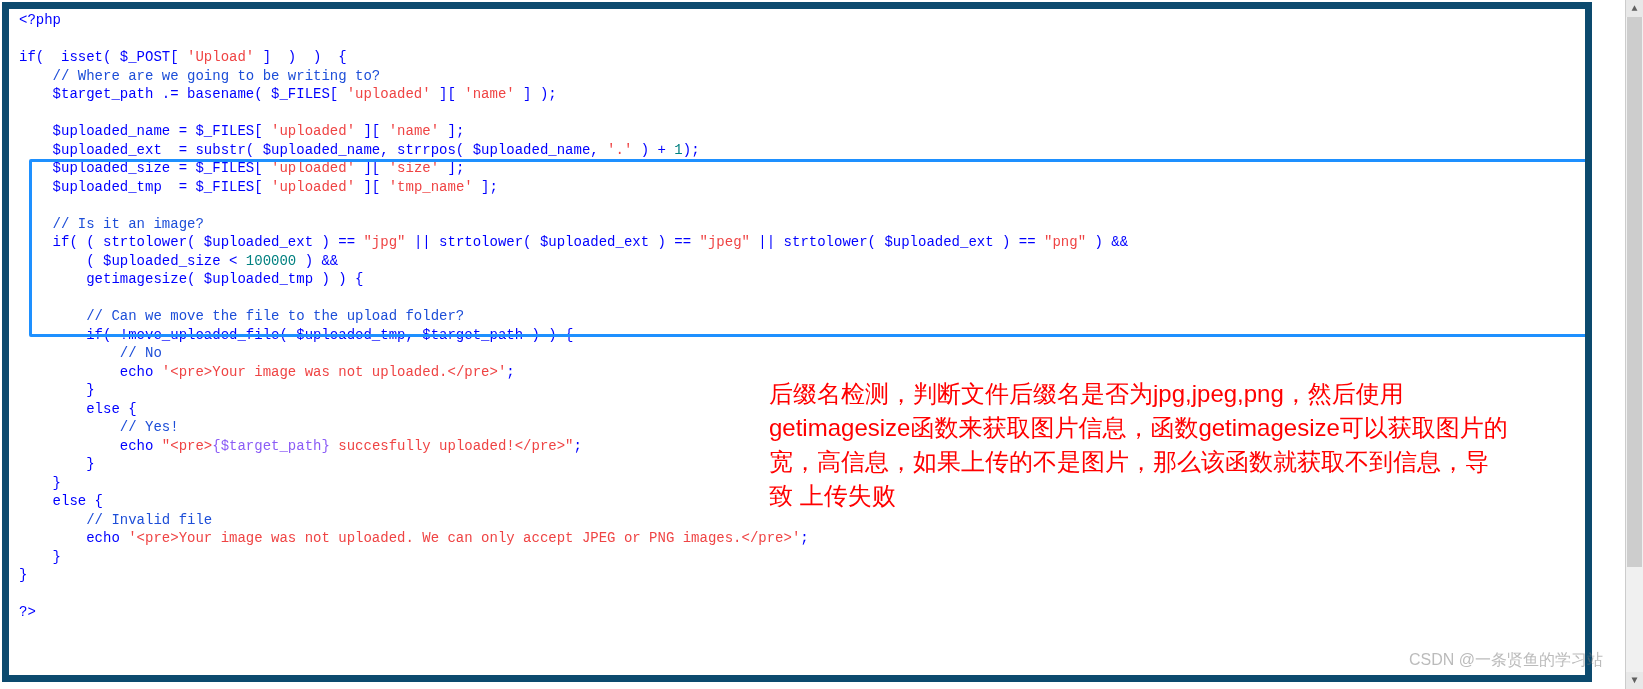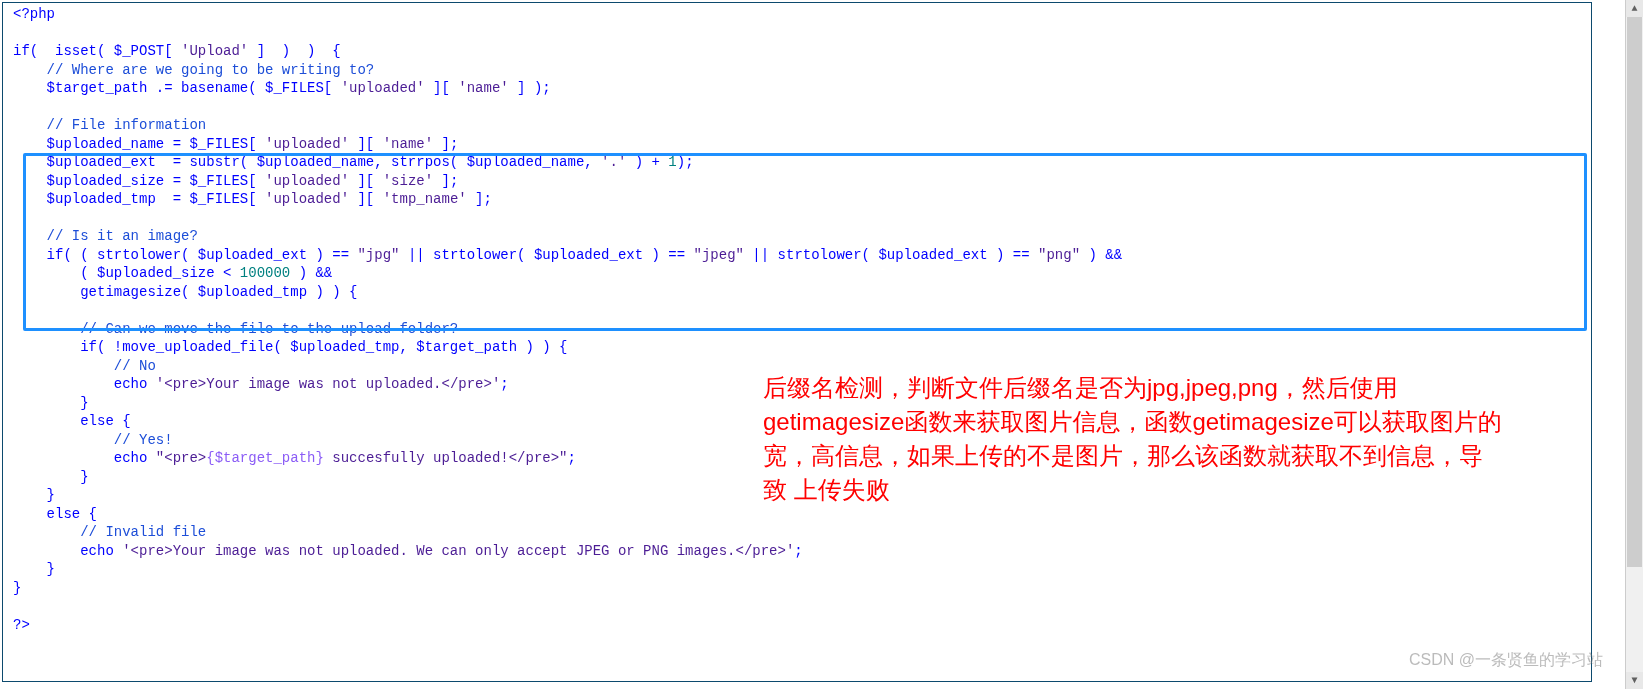--- a/index.html
+++ b/index.html
@@ -7,33 +7,33 @@
     padding: 0;
     font-family: "NSimSun", "SimSun", "Courier New", monospace;
     font-size: 14px;
     background: #ffffff;
     width: 1643px;
     height: 689px;
     overflow: hidden;
     position: relative;
   }
   .editor {
-    border: 1px solid #0c4a6e;
+    border: 7px solid #0c4a6e;
     width: 1590px;
     height: 680px;
     margin: 2px;
     padding: 2px 10px;
     position: relative;
     line-height: 18.5px;
     box-sizing: border-box;
     overflow: hidden;
   }
   .line { white-space: pre; }
   .kw   { color: #0000ff; }
-  .str  { color: #4c1d95; }
+  .str  { color: #ef4444; }
   .com  { color: #1d4ed8; }
   .num  { color: #008080; }
   .plain{ color: #8b5cf6; }
 
   .highlight-box {
     position: absolute;
     border: 3px solid #1e90ff;
     border-radius: 2px;
     background: transparent;
     pointer-events: none;
@@ -90,21 +90,20 @@
 <body>
 
 <div class="editor">
 
 <div class="line"><span class="kw">&lt;?php</span></div>
 <div class="line"> </div>
 <div class="line"><span class="kw">if(  isset( $_POST[ </span><span class="str">'Upload'</span><span class="kw"> ]  )  )  {</span></div>
 <div class="line"><span class="com">    // Where are we going to be writing to?</span></div>
 <div class="line"><span class="kw">    $target_path .= basename( $_FILES[ </span><span class="str">'uploaded'</span><span class="kw"> ][ </span><span class="str">'name'</span><span class="kw"> ] );</span></div>
 <div class="line"> </div>
-<div class="line"><span class="com">    // File information</span></div>
 <div class="line"><span class="kw">    $uploaded_name = $_FILES[ </span><span class="str">'uploaded'</span><span class="kw"> ][ </span><span class="str">'name'</span><span class="kw"> ];</span></div>
 <div class="line"><span class="kw">    $uploaded_ext  = substr( $uploaded_name, strrpos( $uploaded_name, </span><span class="str">'.'</span><span class="kw"> ) + </span><span class="num">1</span><span class="kw">);</span></div>
 <div class="line"><span class="kw">    $uploaded_size = $_FILES[ </span><span class="str">'uploaded'</span><span class="kw"> ][ </span><span class="str">'size'</span><span class="kw"> ];</span></div>
 <div class="line"><span class="kw">    $uploaded_tmp  = $_FILES[ </span><span class="str">'uploaded'</span><span class="kw"> ][ </span><span class="str">'tmp_name'</span><span class="kw"> ];</span></div>
 <div class="line"> </div>
 <div class="line"><span class="com">    // Is it an image?</span></div>
 <div class="line"><span class="kw">    if( ( strtolower( $uploaded_ext ) == </span><span class="str">"jpg"</span><span class="kw"> || strtolower( $uploaded_ext ) == </span><span class="str">"jpeg"</span><span class="kw"> || strtolower( $uploaded_ext ) == </span><span class="str">"png"</span><span class="kw"> ) &amp;&amp;</span></div>
 <div class="line"><span class="kw">        ( $uploaded_size &lt; </span><span class="num">100000</span><span class="kw"> ) &amp;&amp;</span></div>
 <div class="line"><span class="kw">        getimagesize( $uploaded_tmp ) ) {</span></div>
 <div class="line"> </div>

